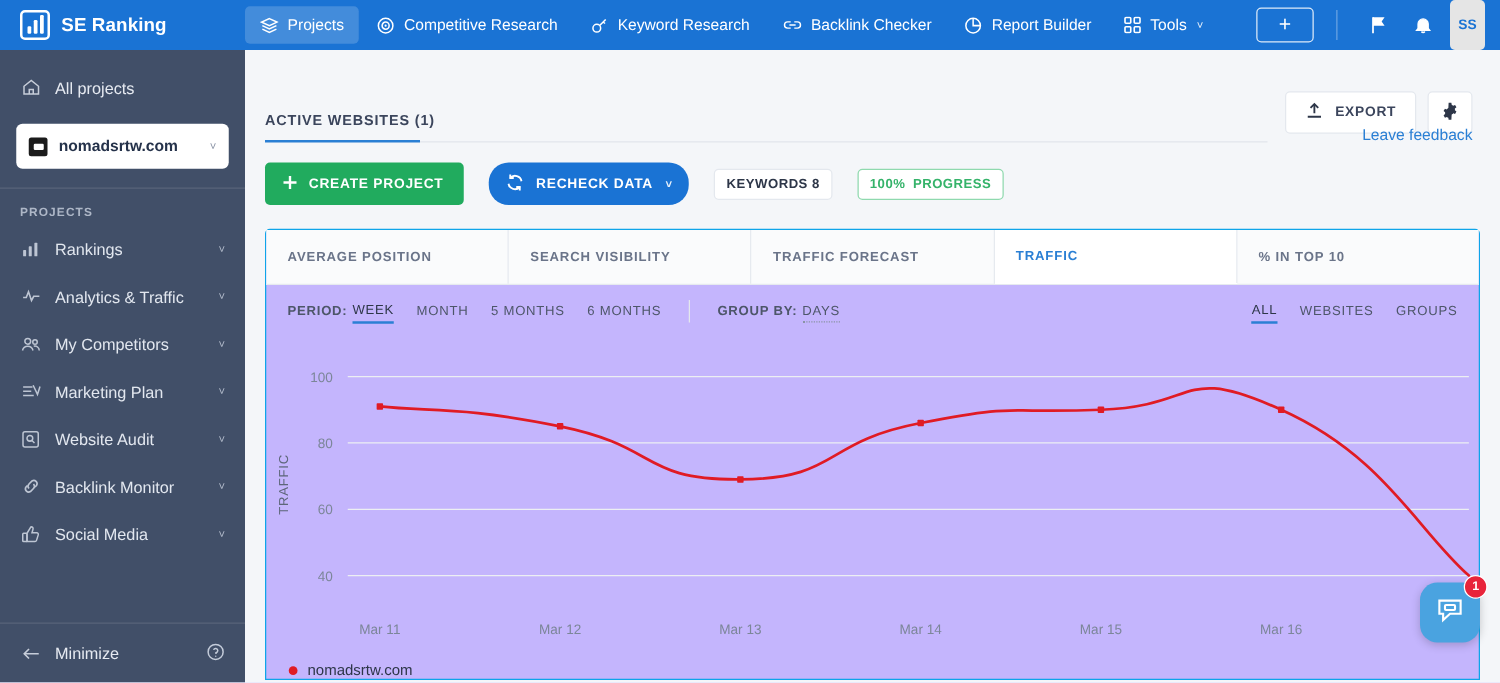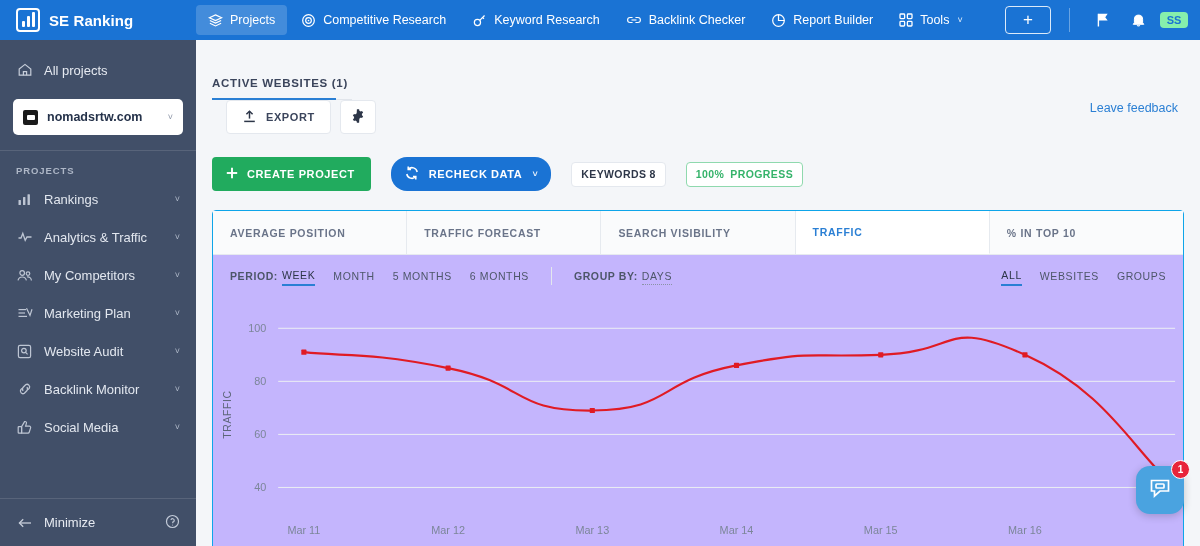--- a/index.html
+++ b/index.html
@@ -38,21 +38,21 @@
 
   .top-right { display: flex; align-items: center; gap: 0; padding-right: 12px; }
   .plus-btn {
     width: 46px; height: 28px; border: 1.5px solid rgba(255,255,255,.85); border-radius: 4px;
     display: flex; align-items: center; justify-content: center; font-size: 17px; font-weight: 300; cursor: pointer;
     margin-right: 18px;
   }
   .divider-v { width: 1px; height: 24px; background: rgba(255,255,255,.35); margin-right: 18px; }
   .ticon { width: 28px; display:flex; align-items:center; justify-content:center; cursor:pointer; margin-right: 8px;}
   .avatar {
-    width: 28px; height: 16px; background: #86efac; color: #1a73d4; border-radius: 4px;
+    width: 28px; height: 40px; background: #e5e5e5; color: #1a73d4; border-radius: 4px;
     display: flex; align-items: center; justify-content: center; font-size: 11px; font-weight: bold; cursor: pointer;
   }
 
   
   .body { display: flex; flex: 1; min-height: 0; }
 
   
   .sidebar {
     width: 196px; flex: 0 0 196px; background: #414f68; color: #e6eaf1;
     display: flex; flex-direction: column; position: relative;
@@ -83,21 +83,21 @@
     margin-top: auto; border-top: 1px solid rgba(255,255,255,.12);
     display: flex; align-items: center; gap: 11px; padding: 0 16px; height: 48px; font-size: 13px; cursor: pointer;
   }
   .side-bottom .sb-label { flex: 1; }
 
   
   .main { flex: 1; min-width: 0; background: #f4f6f9; position: relative; overflow: hidden; }
   .feedback {
     position: absolute; top: 61px; right: 22px; font-size: 12.5px; color: #2a7fd4; cursor: pointer;
   }
-  .head-row { padding: 33px 22px 0 16px; display: flex; align-items: flex-start; flex-direction: column; }
+  .head-row { padding: 33px 22px 0 16px; display: flex; align-items: flex-end; }
   .tabs-active-wrap { flex: 1; }
   .active-tab-label {
     font-size: 11.5px; font-weight: bold; letter-spacing: .7px; color: #3b455c;
     padding: 0 4px 9px 0; display: inline-block;
   }
   .active-underline { height: 2px; background: #2a7fd4; width: 124px; }
   .active-rule { height: 1px; background: #e1e5eb; flex: 1; margin-bottom: 0; }
   .head-btns { display: flex; gap: 9px; margin-left: 14px; padding-bottom: 7px; }
   .wbtn {
     background: #fff; border: 1px solid #e4e8ee; border-radius: 4px; height: 34px;
@@ -444,22 +444,22 @@
         <div class="badge-kw">KEYWORDS 8</div>
         <div class="badge-progress">
           <span>100%</span>
           <span>PROGRESS</span>
         </div>
       </div>
 
       <div class="card">
         <div class="metric-tabs">
           <div class="mtab">AVERAGE POSITION</div>
+          <div class="mtab">SEARCH VISIBILITY</div>
           <div class="mtab">TRAFFIC FORECAST</div>
-          <div class="mtab">SEARCH VISIBILITY</div>
           <div class="mtab active">TRAFFIC</div>
           <div class="mtab">% IN TOP 10</div>
         </div>
 
         <div class="ctrl-row">
           <div class="ctrl-left">
             <span class="ctrl-label">PERIOD:</span>
             <span class="ctrl-opt sel">WEEK</span>
             <span class="ctrl-opt">MONTH</span>
             <span class="ctrl-opt">5 MONTHS</span>

